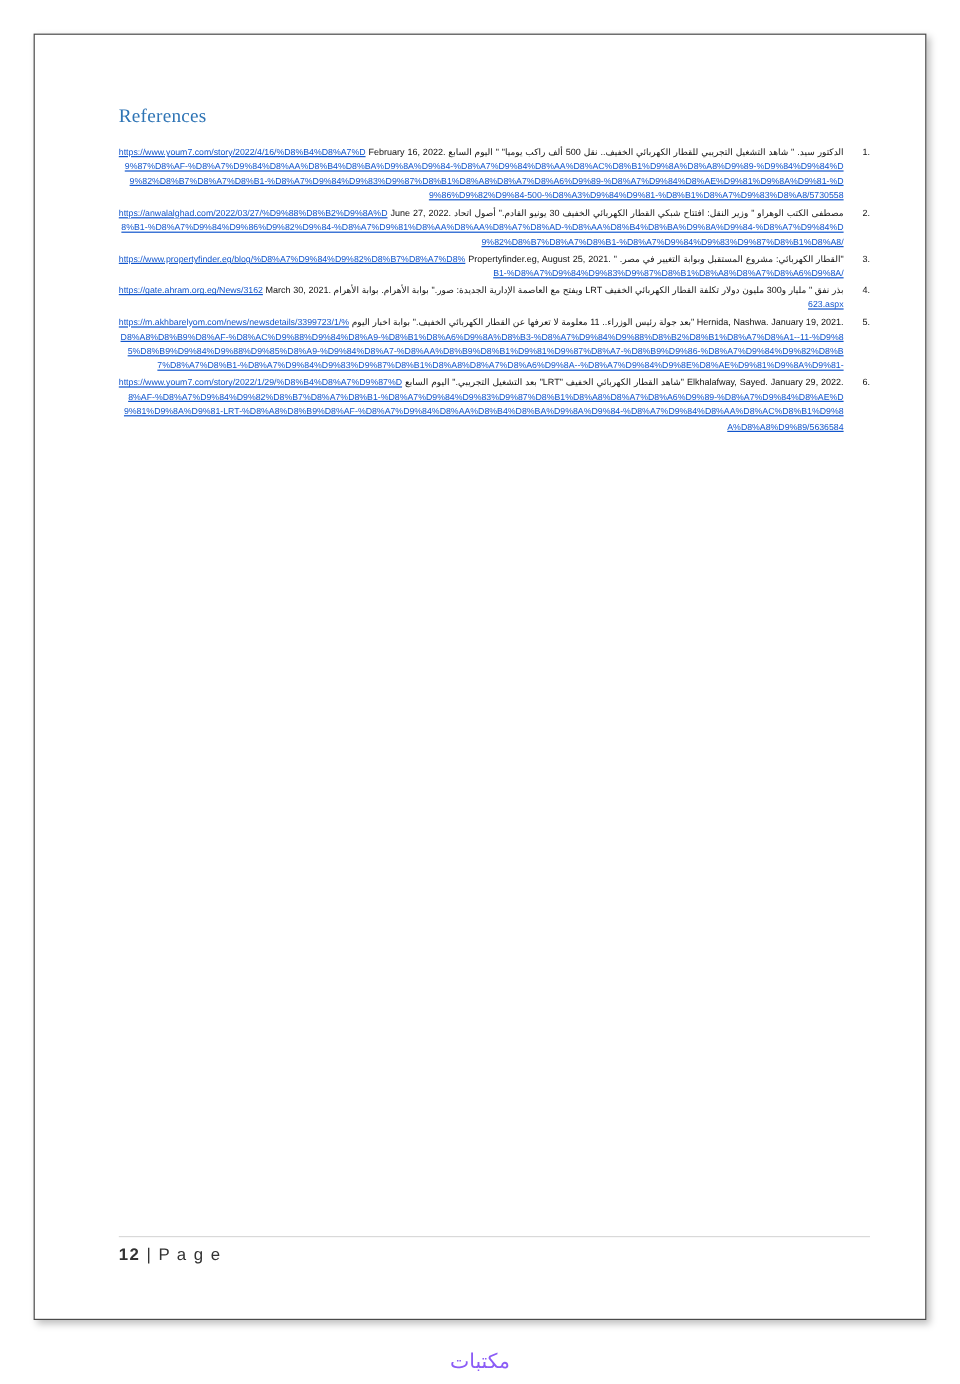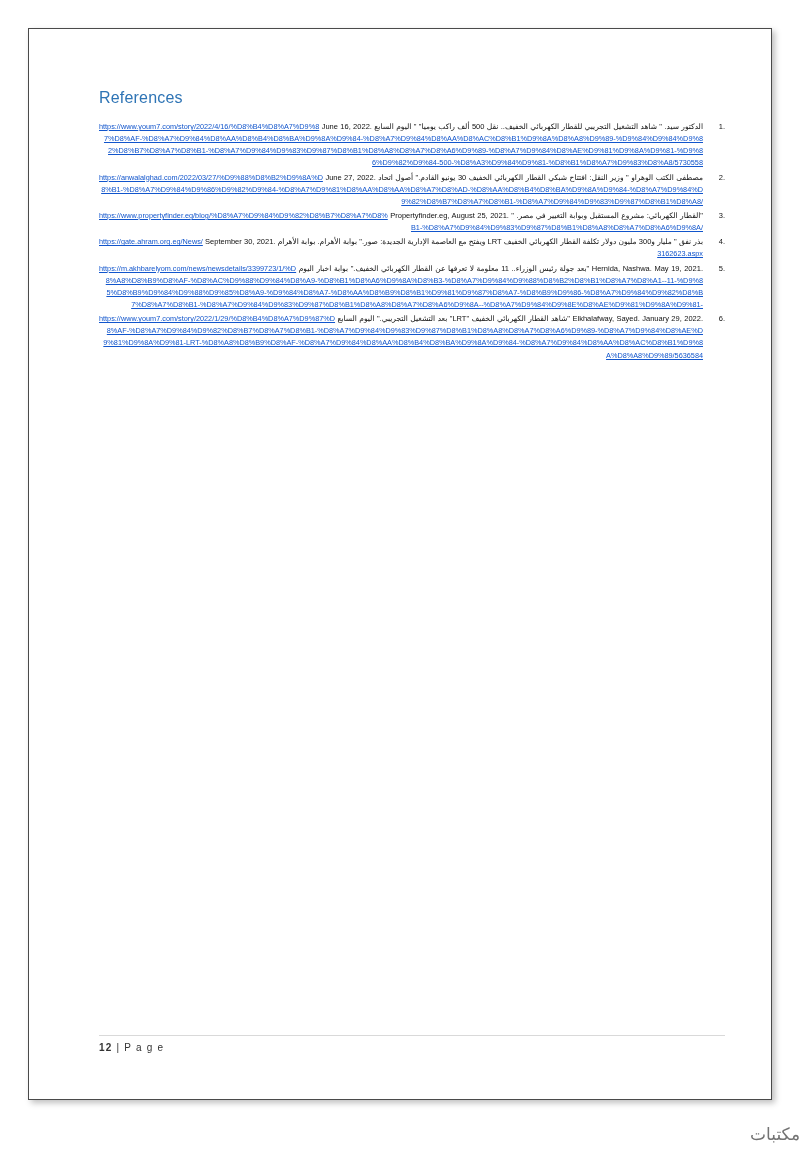--- a/index.html
+++ b/index.html
@@ -26,21 +26,21 @@
     box-shadow: 3px 3px 6px rgba(0,0,0,0.25);
   }
   .page-inner {
     position: absolute;
     left: 70px;
     top: 60px;
     right: 46px;
     bottom: 40px;
   }
   .doc-title {
-    font-family: Liberation Sans, sans-serif;
+    font-family: Liberation Serif, serif;
     font-size: 16px;
     color: #2e74b5;
     margin: 0 0 14px 0;
     font-weight: normal;
     letter-spacing: 0.2px;
   }
   ol.refs {
     list-style: none;
     margin: 0;
     padding: 0;
@@ -87,75 +87,75 @@
   }
   .footer {
     position: absolute;
     left: 70px;
     right: 46px;
     bottom: 46px;
     border-top: 1px solid #d9d9d9;
     padding-top: 6px;
   }
   .footer-text {
-    font-size: 10px;
+    font-size: 14px;
     color: #333333;
     letter-spacing: 1.2px;
   }
   .footer-text b {
     font-weight: bold;
   }
   .watermark {
     position: absolute;
     left: 0;
     right: 0;
     bottom: 8px;
-    text-align: right;
+    text-align: center;
     font-size: 17px;
-    color: #737373;
+    color: #8b5cf6;
     letter-spacing: 2px;
     direction: rtl;
   }
 </style>
 </head>
 <body>
 
 <div class="page-shadow">
   <div class="page-inner">
 
     <h1 class="doc-title">References</h1>
 
     <ol class="refs">
 
       <li>
         <span class="ar">الدكتور سيد. " شاهد التشغيل التجريبي للقطار الكهربائي الخفيف.. نقل 500 ألف راكب يوميا" " اليوم السابع</span>
-        <span class="lat">June 16, 2022.</span>
+        <span class="lat">February 16, 2022.</span>
         <a class="url" href="#">https://www.youm7.com/story/2022/4/16/%D8%B4%D8%A7%D9%87%D8%AF-%D8%A7%D9%84%D8%AA%D8%B4%D8%BA%D9%8A%D9%84-%D8%A7%D9%84%D8%AA%D8%AC%D8%B1%D9%8A%D8%A8%D9%89-%D9%84%D9%84%D9%82%D8%B7%D8%A7%D8%B1-%D8%A7%D9%84%D9%83%D9%87%D8%B1%D8%A8%D8%A7%D8%A6%D9%89-%D8%A7%D9%84%D8%AE%D9%81%D9%8A%D9%81-%D9%86%D9%82%D9%84-500-%D8%A3%D9%84%D9%81-%D8%B1%D8%A7%D9%83%D8%A8/5730558</a>
       </li>
 
       <li>
         <span class="ar">مصطفى الكتب الوهراو " وزير النقل: افتتاح شبكي القطار الكهربائي الخفيف 30 يونيو القادم." أصول اتحاد</span>
         <span class="lat">June 27, 2022.</span>
         <a class="url" href="#">https://anwalalghad.com/2022/03/27/%D9%88%D8%B2%D9%8A%D8%B1-%D8%A7%D9%84%D9%86%D9%82%D9%84-%D8%A7%D9%81%D8%AA%D8%AA%D8%A7%D8%AD-%D8%AA%D8%B4%D8%BA%D9%8A%D9%84-%D8%A7%D9%84%D9%82%D8%B7%D8%A7%D8%B1-%D8%A7%D9%84%D9%83%D9%87%D8%B1%D8%A8/</a>
       </li>
 
       <li>
         <span class="ar">"القطار الكهربائي: مشروع المستقبل وبوابة التغيير في مصر. "</span>
         <span class="lat">Propertyfinder.eg, August 25, 2021.</span>
         <a class="url" href="#">https://www.propertyfinder.eg/blog/%D8%A7%D9%84%D9%82%D8%B7%D8%A7%D8%B1-%D8%A7%D9%84%D9%83%D9%87%D8%B1%D8%A8%D8%A7%D8%A6%D9%8A/</a>
       </li>
 
       <li>
         <span class="ar">بذر نفق " مليار و300 مليون دولار تكلفة القطار الكهربائي الخفيف LRT ويفتح مع العاصمة الإدارية الجديدة: صور." بوابة الأهرام. بوابة الأهرام</span>
-        <span class="lat">September 30, 2021.</span>
+        <span class="lat">March 30, 2021.</span>
         <a class="url" href="#">https://gate.ahram.org.eg/News/3162623.aspx</a>
       </li>
 
       <li>
-        <span class="lat">Hernida, Nashwa. May 19, 2021.</span>
+        <span class="lat">Hernida, Nashwa. January 19, 2021.</span>
         <span class="ar">"بعد جولة رئيس الوزراء.. 11 معلومة لا تعرفها عن القطار الكهربائي الخفيف." بوابة اخبار اليوم</span>
         <a class="url" href="#">https://m.akhbarelyom.com/news/newsdetails/3399723/1/%D8%A8%D8%B9%D8%AF-%D8%AC%D9%88%D9%84%D8%A9-%D8%B1%D8%A6%D9%8A%D8%B3-%D8%A7%D9%84%D9%88%D8%B2%D8%B1%D8%A7%D8%A1--11-%D9%85%D8%B9%D9%84%D9%88%D9%85%D8%A9-%D9%84%D8%A7-%D8%AA%D8%B9%D8%B1%D9%81%D9%87%D8%A7-%D8%B9%D9%86-%D8%A7%D9%84%D9%82%D8%B7%D8%A7%D8%B1-%D8%A7%D9%84%D9%83%D9%87%D8%B1%D8%A8%D8%A7%D8%A6%D9%8A--%D8%A7%D9%84%D9%8E%D8%AE%D9%81%D9%8A%D9%81-</a>
       </li>
 
       <li>
         <span class="lat">Elkhalafway, Sayed. January 29, 2022.</span>
         <span class="ar">"شاهد القطار الكهربائي الخفيف "LRT" بعد التشغيل التجريبي." اليوم السابع</span>
         <a class="url" href="#">https://www.youm7.com/story/2022/1/29/%D8%B4%D8%A7%D9%87%D8%AF-%D8%A7%D9%84%D9%82%D8%B7%D8%A7%D8%B1-%D8%A7%D9%84%D9%83%D9%87%D8%B1%D8%A8%D8%A7%D8%A6%D9%89-%D8%A7%D9%84%D8%AE%D9%81%D9%8A%D9%81-LRT-%D8%A8%D8%B9%D8%AF-%D8%A7%D9%84%D8%AA%D8%B4%D8%BA%D9%8A%D9%84-%D8%A7%D9%84%D8%AA%D8%AC%D8%B1%D9%8A%D8%A8%D9%89/5636584</a>
       </li>
 

